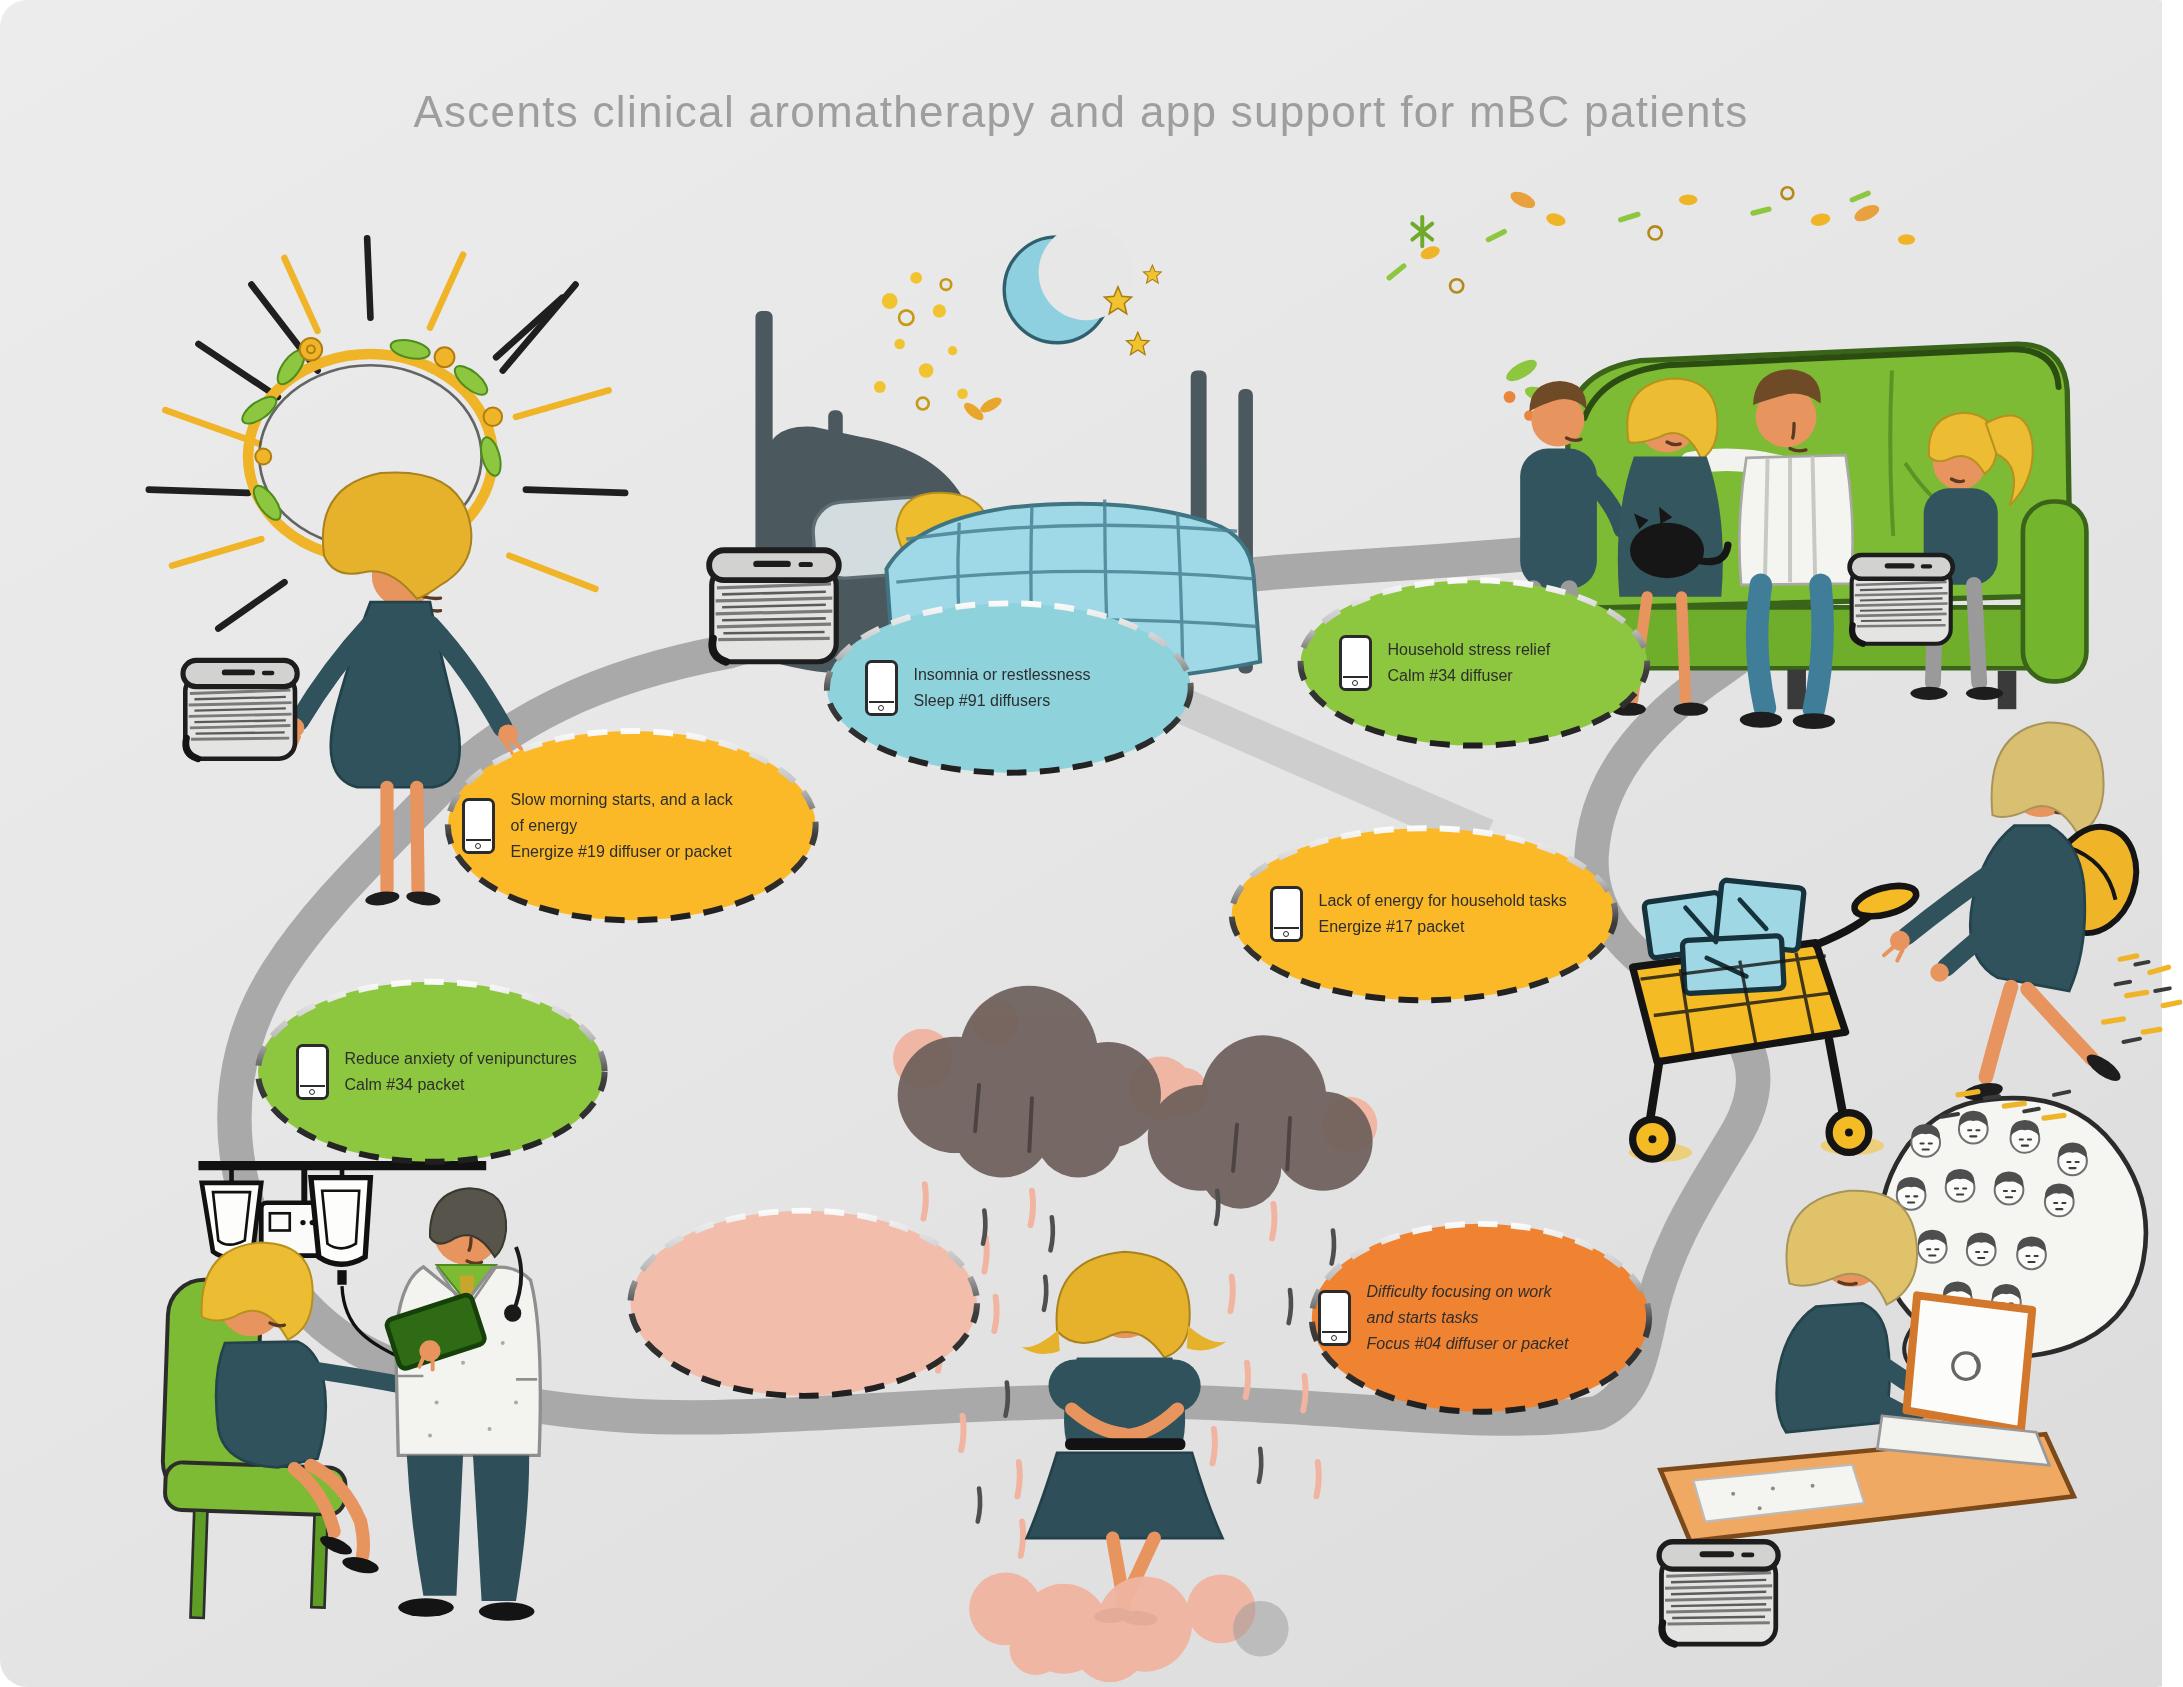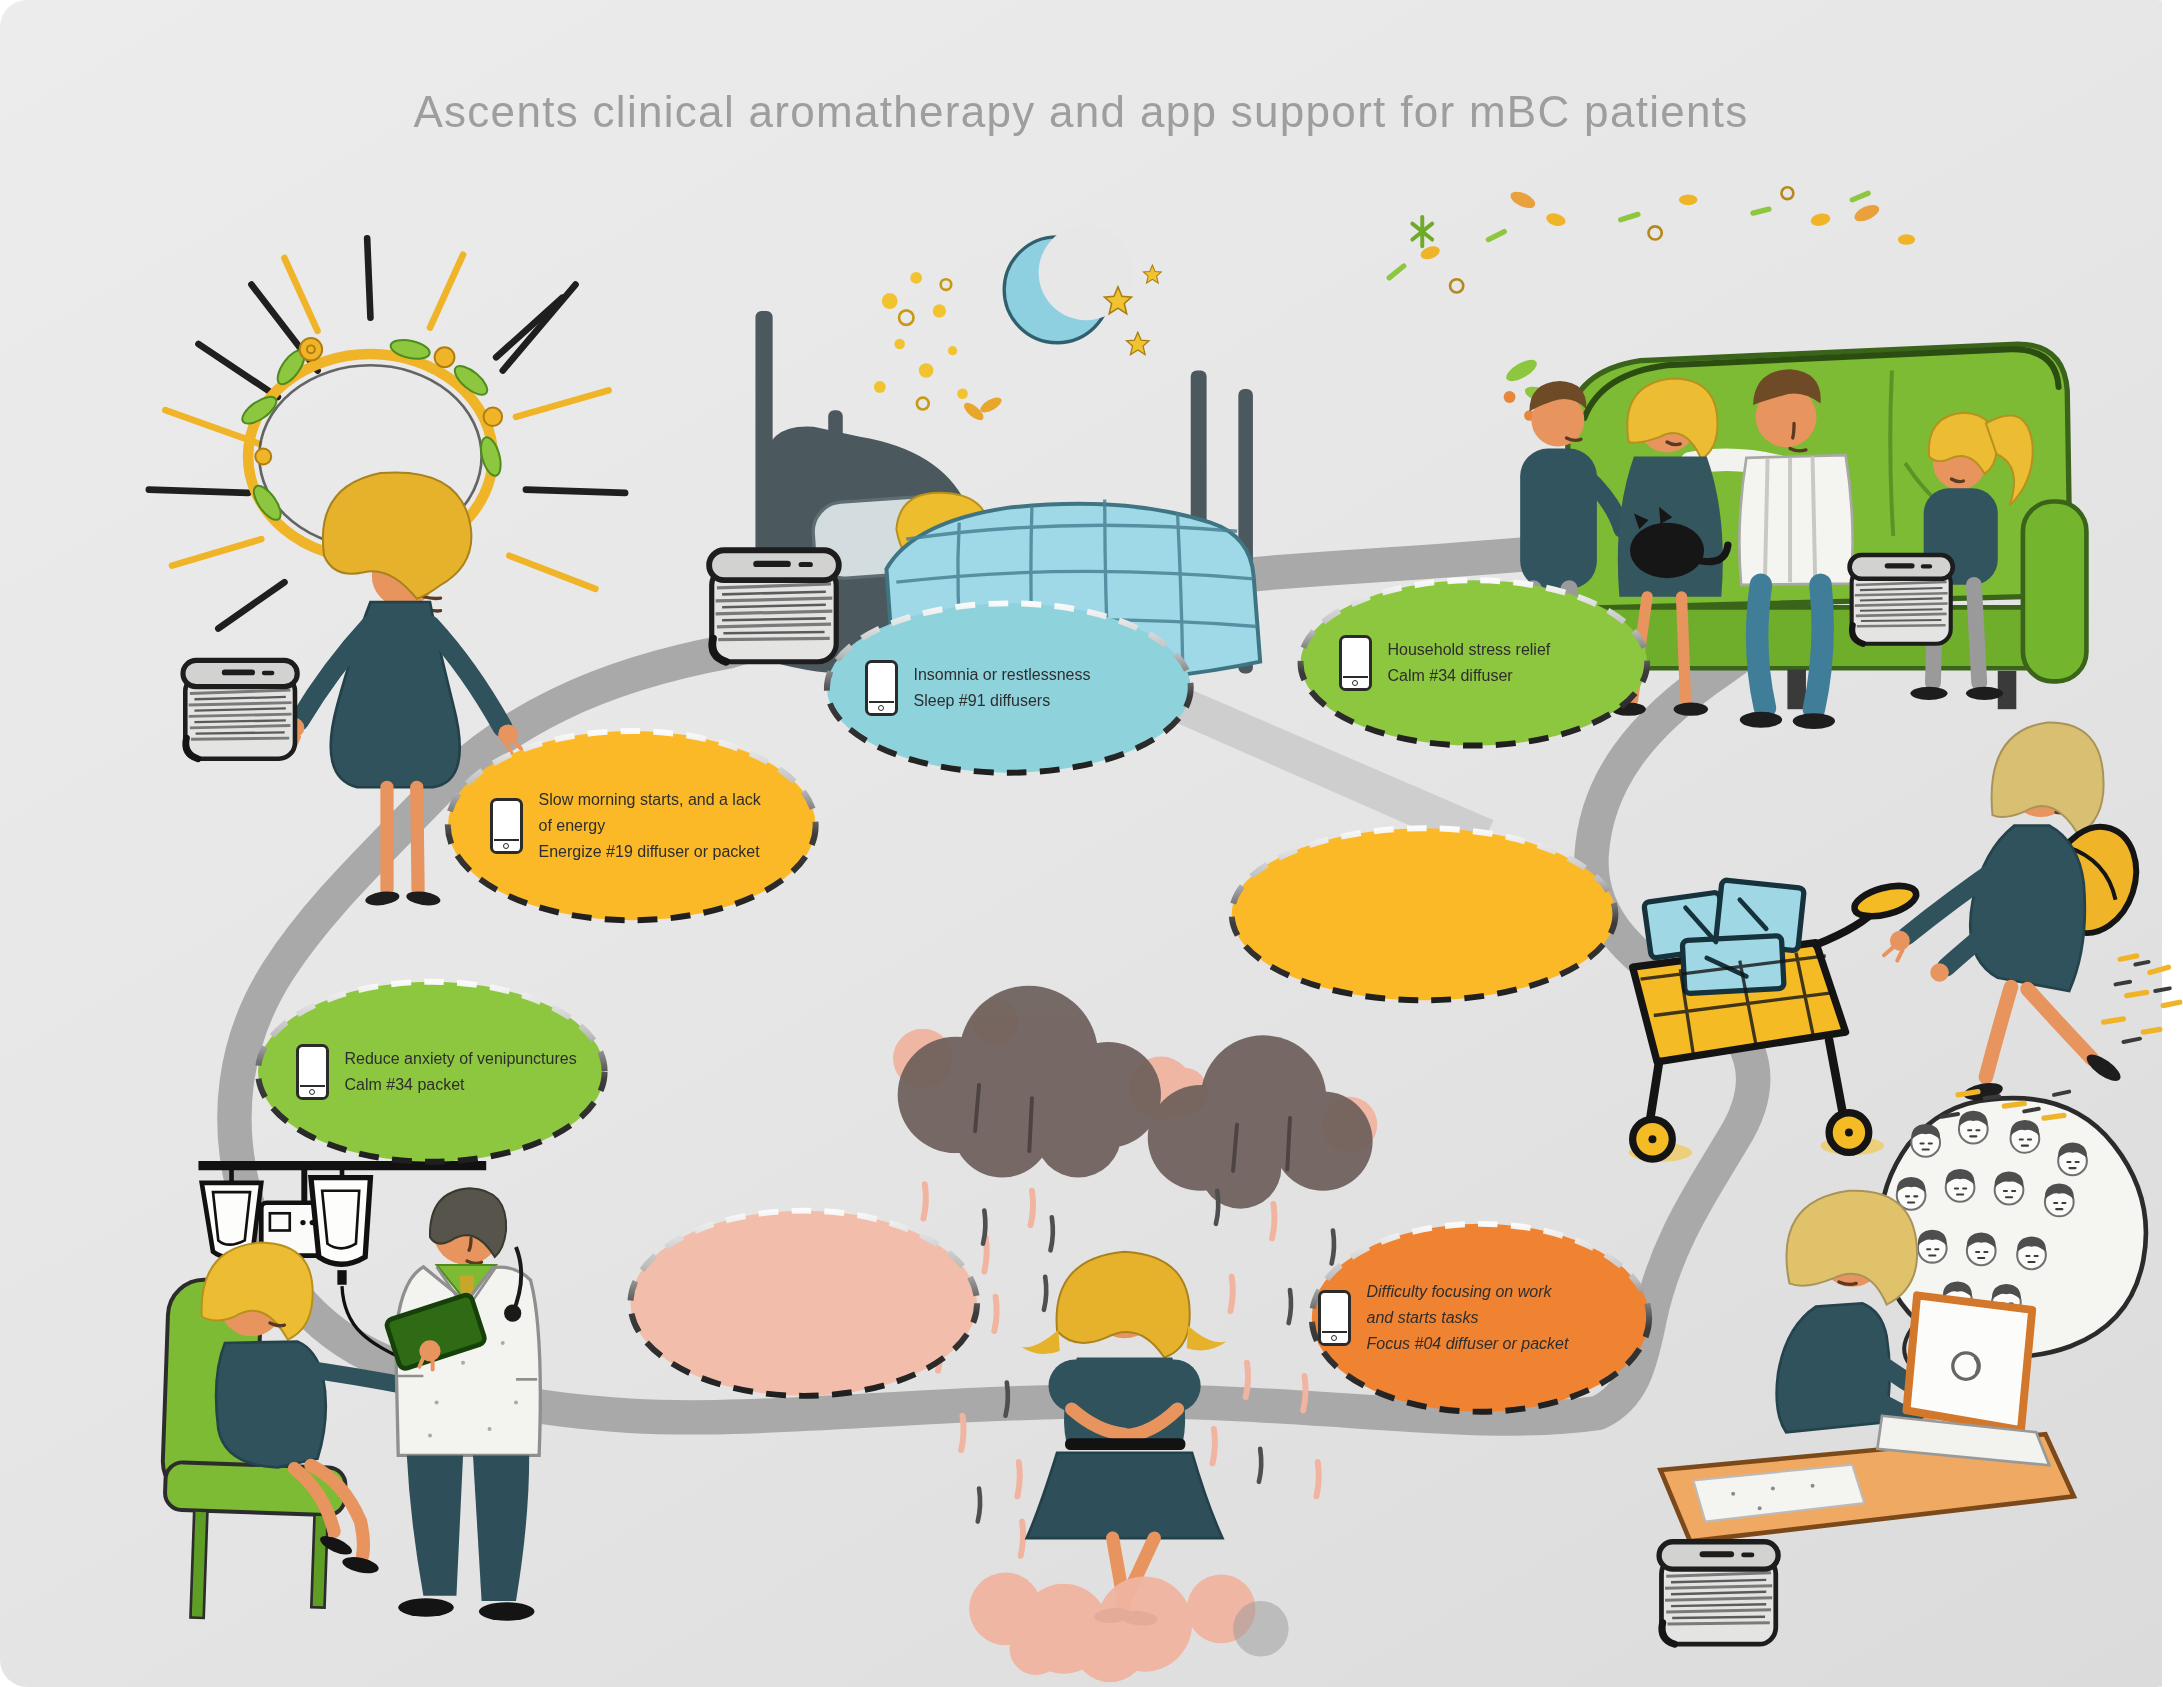--- a/index.html
+++ b/index.html
@@ -557,31 +557,40 @@
   <div class="bubble" style="left:1301px;top:580px;width:347px;height:165px;">
     <div class="bubble-content">
       <div class="phone"></div>
       <div class="bubble-text">
         <span>Household stress relief</span>
         <span>Calm #34 diffuser</span>
       </div>
     </div>
   </div>
 
-  <div class="bubble" style="left:452px;top:731px;width:368px;height:189px;">
+  <div class="bubble" style="left:424px;top:731px;width:368px;height:189px;">
     <div class="bubble-content">
       <div class="phone"></div>
       <div class="bubble-text">
         <span>Slow morning starts, and a lack</span>
         <span>of energy</span>
         <span>Energize #19 diffuser or packet</span>
       </div>
     </div>
   </div>
 
+  <div class="bubble" style="left:1232px;top:828px;width:384px;height:172px;">
+    <div class="bubble-content">
+      <div class="phone"></div>
+      <div class="bubble-text">
+        <span>Lack of energy for household tasks</span>
+        <span>Energize #17 packet</span>
+      </div>
+    </div>
+  </div>
 
   <div class="bubble" style="left:258px;top:982px;width:347px;height:180px;">
     <div class="bubble-content">
       <div class="phone"></div>
       <div class="bubble-text">
         <span>Reduce anxiety of venipunctures</span>
         <span>Calm #34 packet</span>
       </div>
     </div>
   </div>

